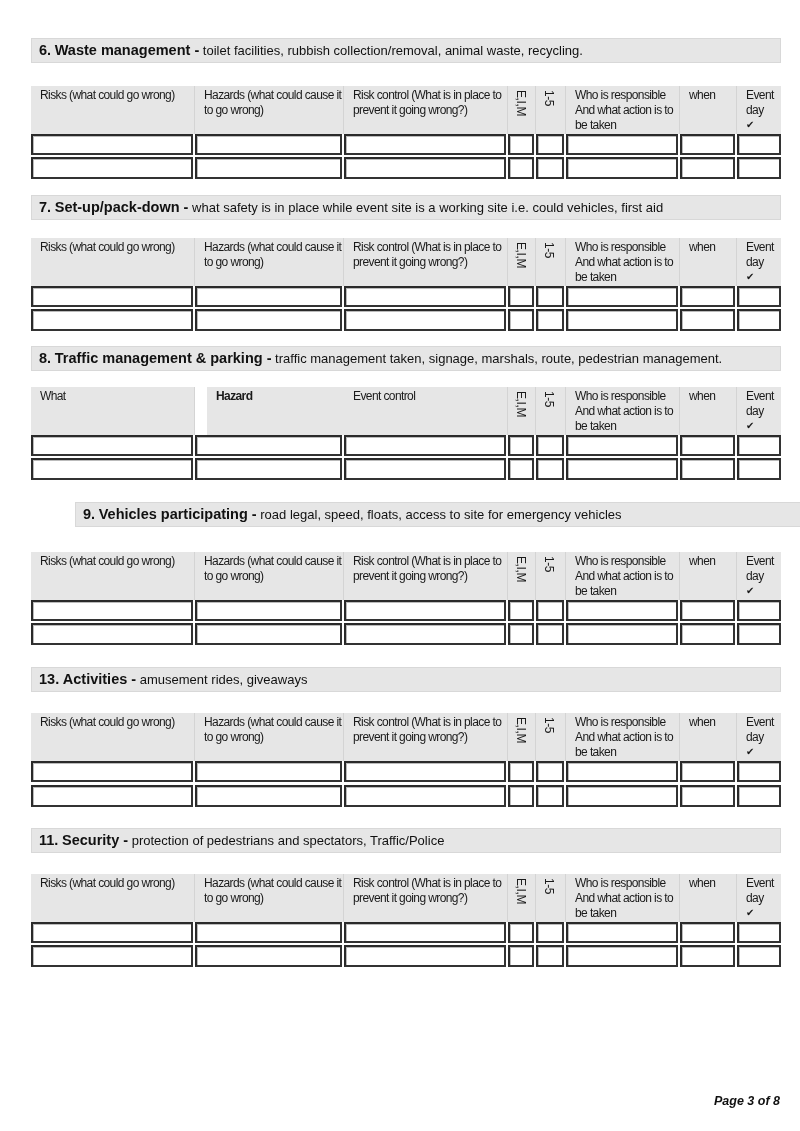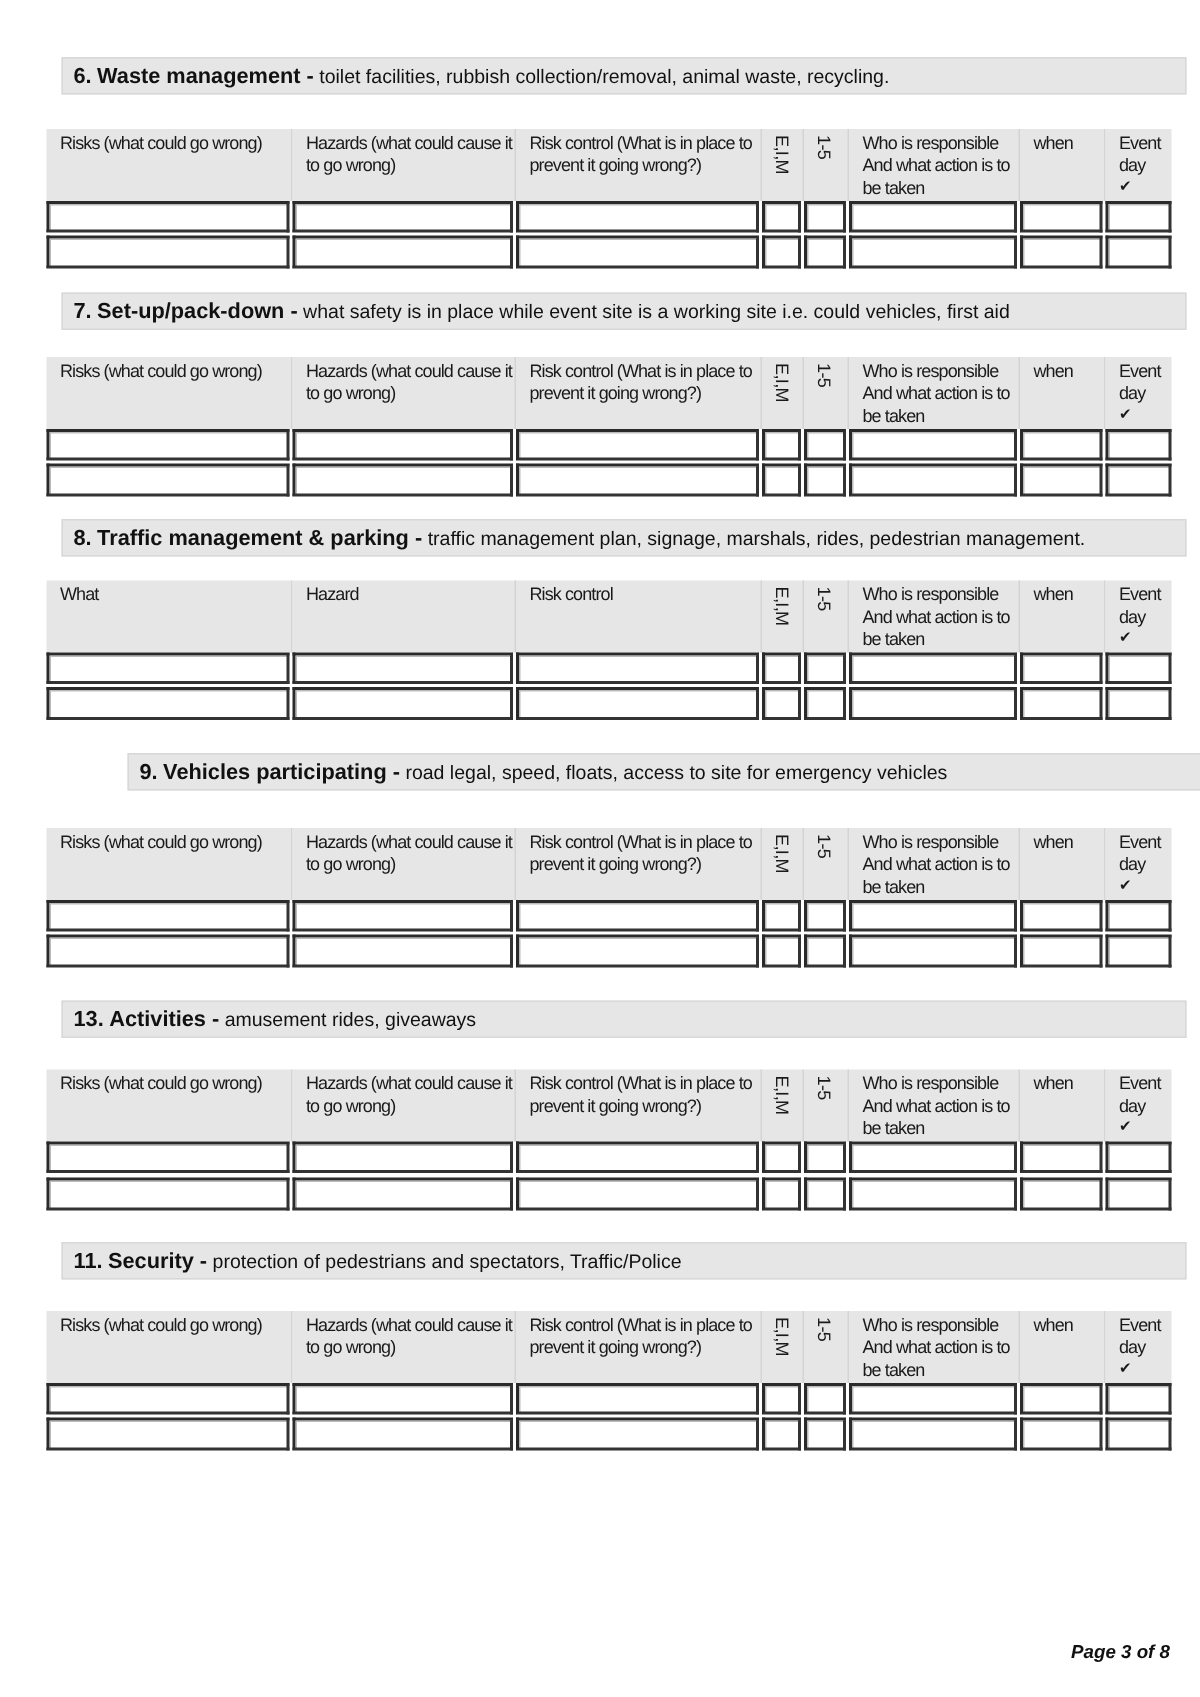--- a/index.html
+++ b/index.html
@@ -1,19 +1,19 @@
 <!DOCTYPE html>
 <html><head>
 <meta charset="utf-8">
 <style>
   html, body { margin: 0; padding: 0; background: #ffffff; }
   body { width: 800px; height: 1131px; position: relative; overflow: hidden;
          font-family: "Liberation Sans", sans-serif; color: #111; }
   .section { position: absolute; left: 31px; width: 750px; }
-  .title-bar { position: absolute; left: 10px; width: 750px; height: 25px;
+  .title-bar { position: absolute; left: 0; width: 750px; height: 25px;
                background: #e6e6e6; border: 1px solid #d8d8d8; box-sizing: border-box;
                font-size: 13px; line-height: 23px; padding-left: 7px; white-space: nowrap; }
   .title-bar .bold { font-weight: bold; font-size: 14.5px; }
   .grid { position: absolute; left: 0; width: 750px; }
   .hdr { position: absolute; top: 0; height: 48px; background: #e6e6e6;
          font-size: 12px; line-height: 15px; letter-spacing: -0.6px; color: #1a1a1a;
          box-sizing: border-box; padding: 2px 0 0 9px; border-right: 1px solid #d4d4d4; }
   .hdr.last { border-right: none; }
   .hdr .check { display: block; font-size: 10px; line-height: 13px; }
   .rot { position: absolute; top: 2px; left: 4px; width: 20px; height: 44px; }
@@ -98,29 +98,29 @@
         <div class="cell" style="left: 535px; width: 112px; top: 71px; height: 22px;"></div>
         <div class="hdr" style="left: 649px; width: 57px;"><span>when</span></div>
         <div class="cell" style="left: 649px; width: 55px; top: 48px;"></div>
         <div class="cell" style="left: 649px; width: 55px; top: 71px; height: 22px;"></div>
         <div class="hdr last" style="left: 706px; width: 44px;"><span>Event day</span><span class="check">✔</span></div>
         <div class="cell" style="left: 706px; width: 44px; top: 48px;"></div>
         <div class="cell" style="left: 706px; width: 44px; top: 71px; height: 22px;"></div>
       </div>
     </div>
     <div class="section" style="top: 0px;">
-      <div class="title-bar" style="top: 346px;"><span class="bold">8.</span> <span class="bold">Traffic management &amp; parking -</span> <span>traffic management plan, signage, marshals, rides, pedestrian management.</span></div>
+      <div class="title-bar" style="top: 346px;"><span class="bold">8.</span> <span class="bold">Traffic management &amp; parking -</span> <span>traffic management taken, signage, marshals, route, pedestrian management.</span></div>
       <div class="grid" style="top: 387px;">
         <div class="hdr" style="left: 0px; width: 164px;"><span>What</span></div>
         <div class="cell" style="left: 0px; width: 162px; top: 48px;"></div>
         <div class="cell" style="left: 0px; width: 162px; top: 71px; height: 22px;"></div>
-        <div class="hdr" style="left: 164px; width: 149px;"><span>Hazard</span></div>
-        <div class="cell" style="left: 164px; width: 147px; top: 48px;"></div>
-        <div class="cell" style="left: 164px; width: 147px; top: 71px; height: 22px;"></div>
-        <div class="hdr" style="left: 313px; width: 164px;"><span>Risk control</span></div>
+        <div class="hdr" style="left: 176px; width: 149px; font-weight: bold;"><span>Hazard</span></div>
+        <div class="cell" style="left: 164px; width: 147px; top: 48px;"></div>
+        <div class="cell" style="left: 164px; width: 147px; top: 71px; height: 22px;"></div>
+        <div class="hdr" style="left: 313px; width: 164px;"><span>Event control</span></div>
         <div class="cell" style="left: 313px; width: 162px; top: 48px;"></div>
         <div class="cell" style="left: 313px; width: 162px; top: 71px; height: 22px;"></div>
         <div class="hdr" style="left: 477px; width: 28px; padding: 0px;">
           <div class="rot">
             <span>E,I,M</span>
           </div>
         </div>
         <div class="cell" style="left: 477px; width: 26px; top: 48px;"></div>
         <div class="cell" style="left: 477px; width: 26px; top: 71px; height: 22px;"></div>
         <div class="hdr" style="left: 505px; width: 30px; padding: 0px;">

